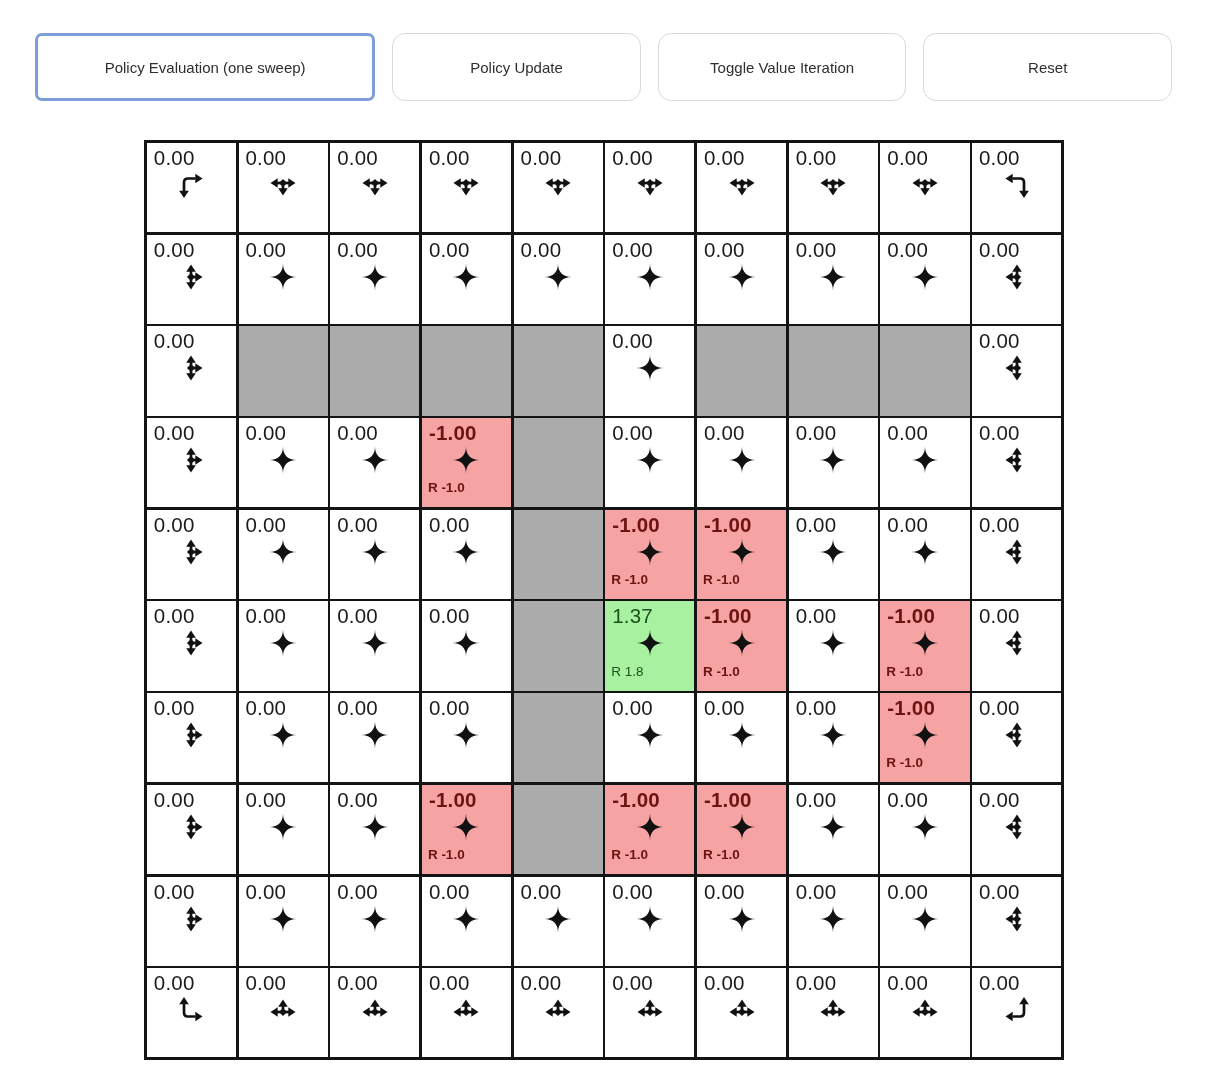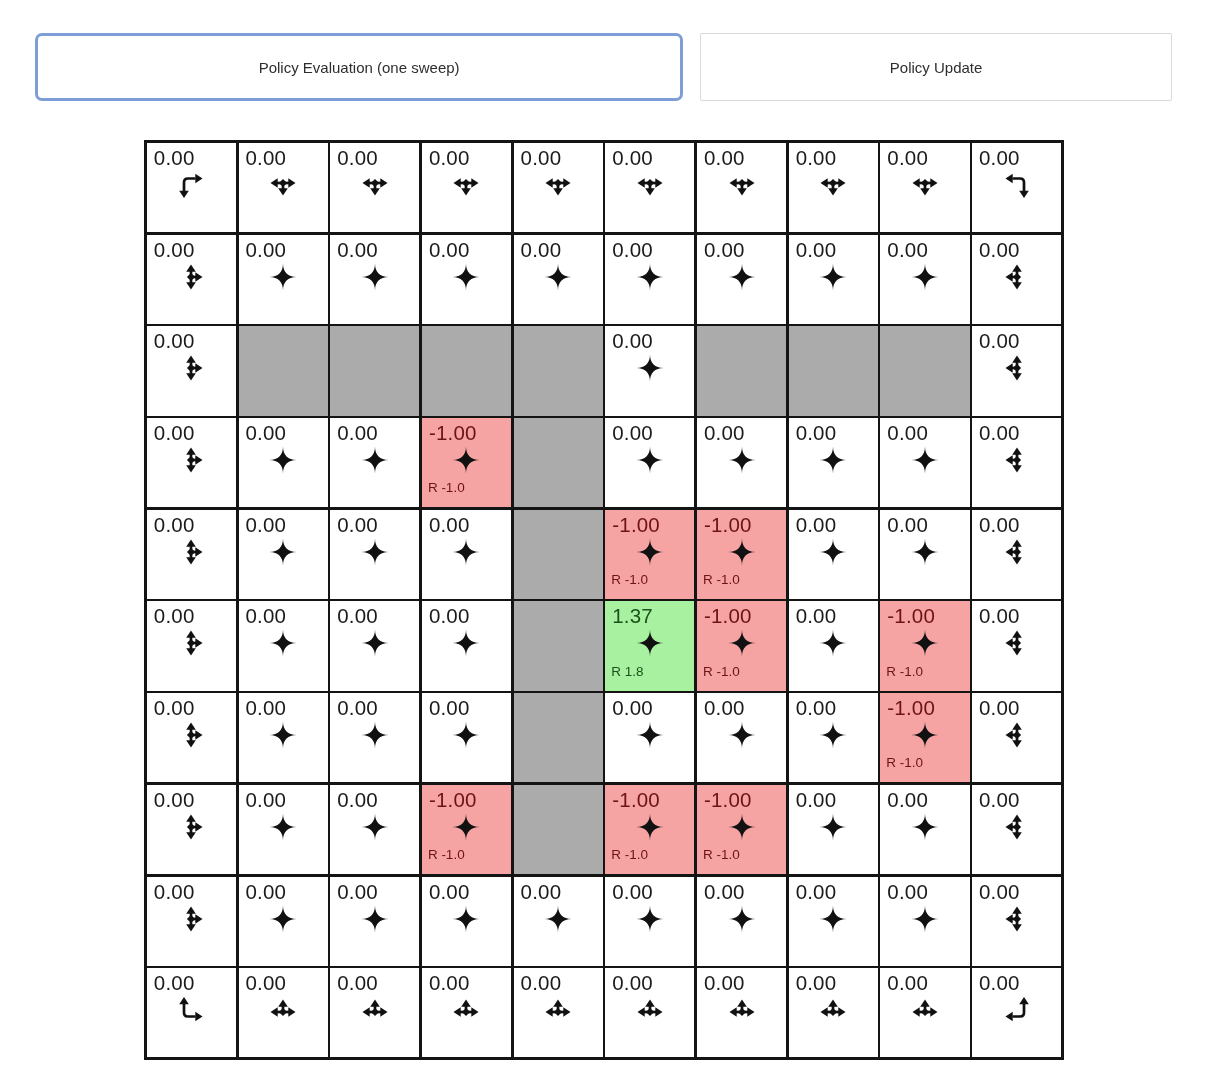--- a/index.html
+++ b/index.html
@@ -3,48 +3,50 @@
 <meta charset="utf-8">
 <style>
   html,body{margin:0;padding:0;}
   body{
     width:1208px;height:1080px;background:#ffffff;overflow:hidden;
     font-family:"Liberation Sans","DejaVu Sans",sans-serif;
   }
   .toolbar{display:flex;gap:17px;margin:33px 36px 0 35px;}
   .btn{
     height:68px;background:#fff;border:1px solid var(--button-border);
-    border-radius:2px;font-size:15px;color:#2e2e2e;flex:1 1 0;
+    border-radius:13px;font-size:15px;color:#2e2e2e;flex:1 1 0;
     cursor:pointer;font-family:inherit;padding:0 8px;
   }
   .btn.focused{flex-grow:1.38;border:3px solid var(--focus-border);border-radius:7px;}
   .grid{
     margin:39px auto 0;width:max-content;display:grid;
     grid-template-columns:repeat(10,89.2px);grid-auto-rows:89.2px;
     gap:2.5px;background:var(--grid-line);padding:3px;
   }
   .cell{position:relative;background:#fff;}
   .cell.wall{background:var(--wall-bg);}
   .cell.penalty{background:var(--penalty-bg);}
   .cell.goal{background:var(--goal-bg);}
   .val{
     position:absolute;top:3px;left:7px;font-size:20.5px;color:#1b1b1b;
     letter-spacing:0.2px;white-space:nowrap;
   }
-  .cell.penalty .val,.cell.penalty .rew{color:var(--penalty-text);}
+  .cell.penalty .val,.cell.penalty .rew{color:var(--penalty-text);font-weight:bold;}
   .cell.goal .val,.cell.goal .rew{color:var(--goal-text);}
   .rew{position:absolute;bottom:12px;left:6px;font-size:13.5px;white-space:nowrap;}
   .arrow{position:absolute;top:25px;left:50%;transform:translateX(-50%);width:34px;height:34px;}
 </style>
 </head>
 <body>
 
 <div class="toolbar">
   <button class="btn focused">Policy Evaluation (one sweep)</button>
   <button class="btn">Policy Update</button>
+  <button class="btn">Toggle Value Iteration</button>
+  <button class="btn">Reset</button>
 </div>
 
 <div class="grid">
     <div class="cell empty">
       <span class="val">0.00</span>
       <svg viewBox="0 0 34 34" class="arrow">
         <path d="M10 24.5 L10 14.5 Q10 10.5 14 10.5 L21.5 10.5" fill="none" stroke="#111" stroke-width="2.7" stroke-linejoin="round"></path>
         <path d="M10 30 L5.2 22.8 L14.8 22.8 Z" fill="#111"></path>
         <path d="M28.5 10.5 L21.3 5.7 L21.3 15.3 Z" fill="#111"></path>
       </svg>

